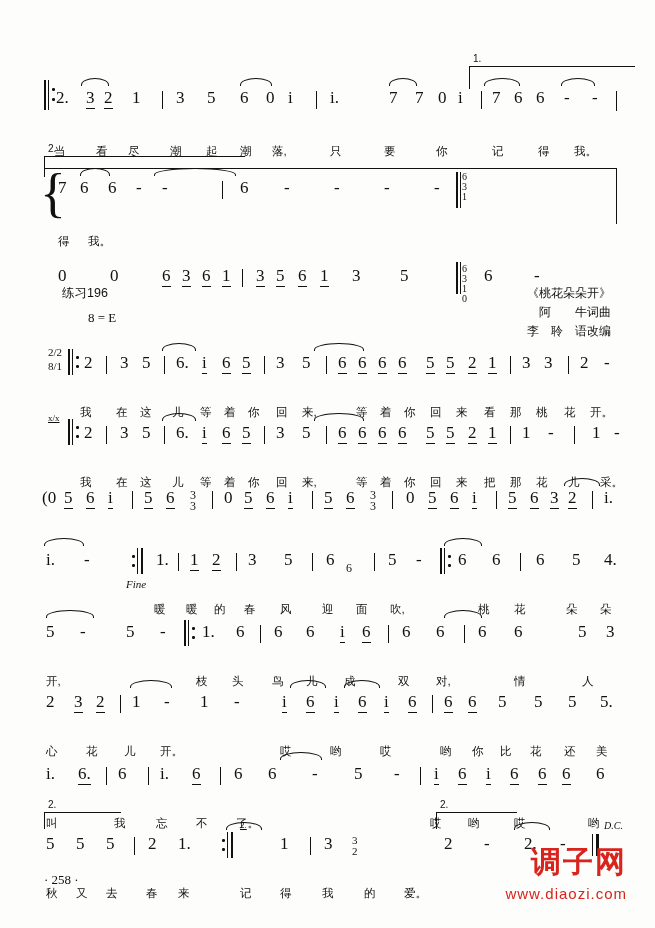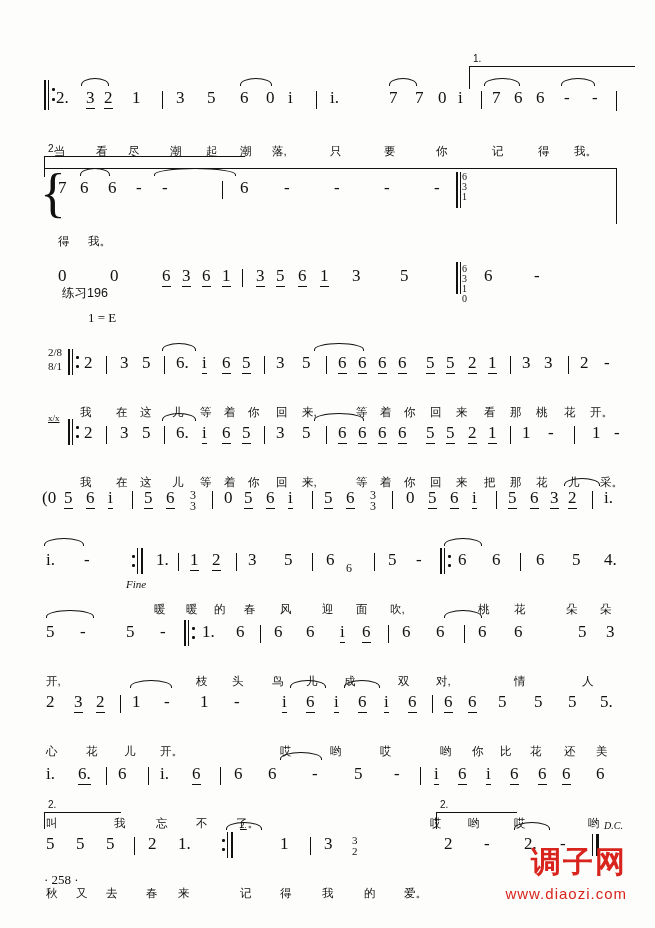--- a/index.html
+++ b/index.html
@@ -168,25 +168,30 @@
         <div>3</div>
         <div>1</div>
         <div>0</div>
       </div>
       <div class="abs" style="left:412px;top:-4px;width:2px;height:32px;background:#111;"></div>
       <div class="abs" style="left:416px;top:-4px;width:1px;height:32px;background:#111;"></div>
     </div>
   </div>
 
   <div class="ex-label" style="left:62px;top:285px;">练习196</div>
-  <div class="key" style="left:88px;top:310px;">1 = E</div>
+  <div class="key" style="left:88px;top:310px;">8 = E</div>
+  <div class="title-blk" style="right:44px;top:284px;">
+    <div>《桃花朵朵开》</div>
+    <div>阿　　牛词曲</div>
+    <div>李　聆　语改编</div>
+  </div>
 
   <div class="sys" style="top:345px;">
     <div class="timesig" style="left:4px;top:2px;">
-      <div>2/8</div>
+      <div>2/2</div>
     </div>
     <div class="timesig" style="left:4px;top:16px;">
       <div>8/1</div>
     </div>
     <div class="abs" style="left:24px;top:4px;">
       <div class="abs" style="left:0;top:0;width:2px;height:26px;background:#111;"></div>
       <div class="abs" style="left:4px;top:0;width:1px;height:26px;background:#111;"></div>
       <div class="dotu" style="left:8px;top:7px;"></div>
       <div class="dotu" style="left:8px;top:16px;"></div>
     </div>

